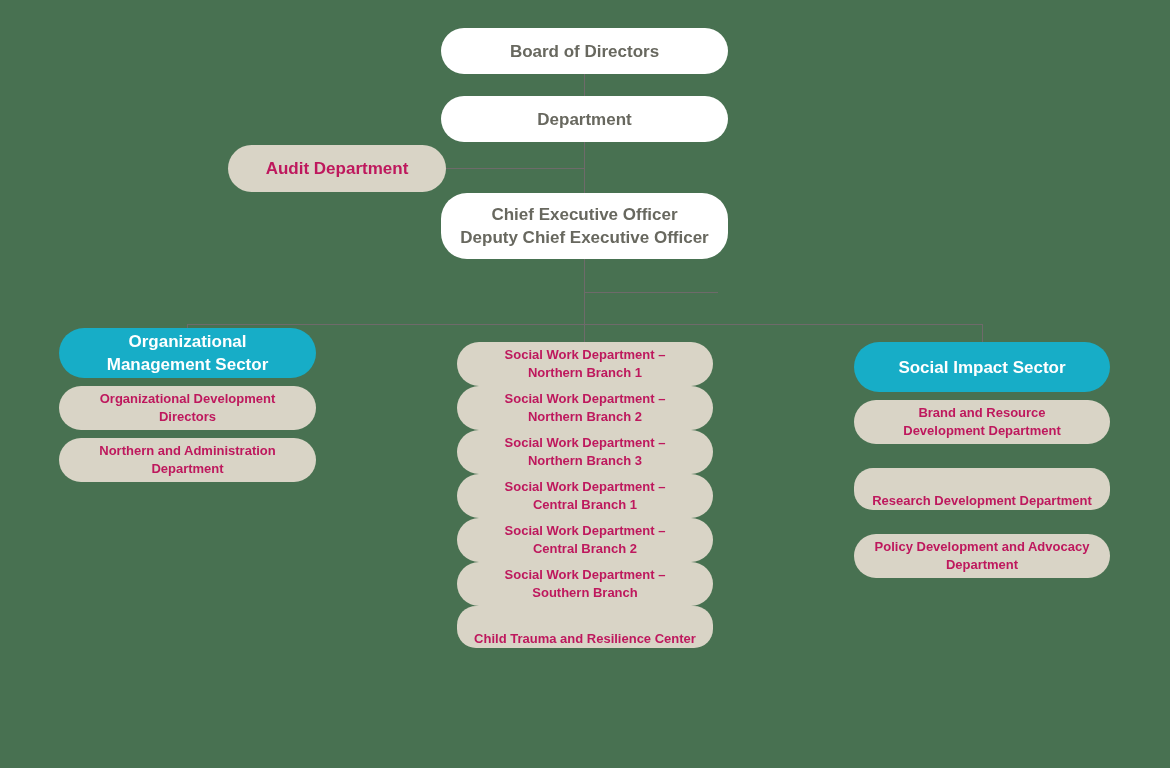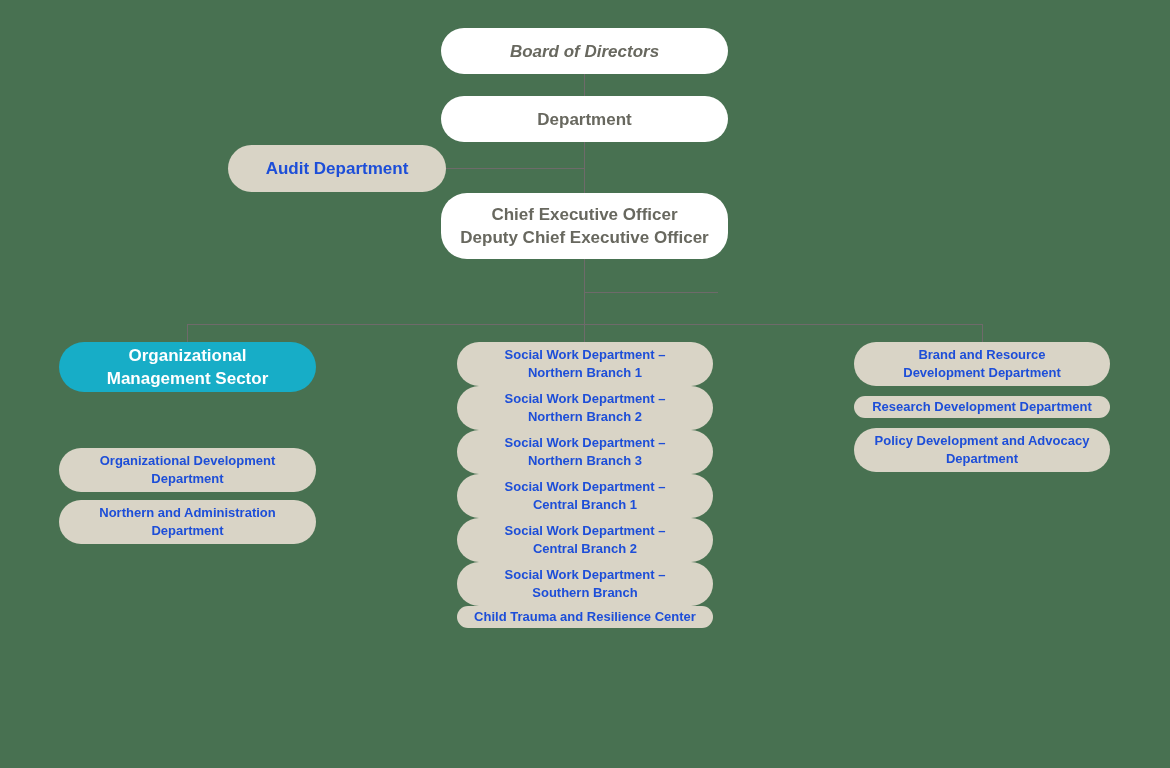--- a/index.html
+++ b/index.html
@@ -9,72 +9,72 @@
     font-family:"Liberation Sans","DejaVu Sans",sans-serif;
     font-weight:bold;
   }
   .pill{
     display:flex;align-items:center;justify-content:center;
     text-align:center;box-sizing:border-box;z-index:2;
   }
   .pill span{white-space:pre;display:block;}
   .abs{position:absolute;}
   .white{background:#ffffff;color:#68685f;border-radius:26px;font-size:17px;line-height:23px;}
-  .tan{background:#d9d4c6;color:#1d4ed8;border-radius:26px;}
+  .tan{background:#d9d4c6;color:#be185d;border-radius:26px;}
   .tan-top{font-size:17px;line-height:22px;}
   .teal{background:#17adc7;color:#ffffff;border-radius:25px;font-size:17px;line-height:23px;}
   .dept{font-size:13px;line-height:18px;border-radius:22px;}
   .h2{height:44px;}
-  .h1{height:22px;border-radius:19px;}
+  .h1{height:42px;border-radius:19px;align-items:flex-end;}
   .sector{height:50px;margin-bottom:8px;}
   .column{position:absolute;display:flex;flex-direction:column;z-index:2;}
   .dept-list{display:flex;flex-direction:column;}
   .line{position:absolute;background:#6e6a6a;z-index:1;}
 </style>
 </head>
 <body>
 
 <div class="canvas">
 
   <div class="line" style="left:584px;top:73px;width:1px;height:25px;"></div>
   <div class="line" style="left:584px;top:142px;width:1px;height:52px;"></div>
   <div class="line" style="left:445px;top:168px;width:139px;height:1px;"></div>
   <div class="line" style="left:584px;top:258px;width:1px;height:86px;"></div>
   <div class="line" style="left:584px;top:292px;width:134px;height:1px;"></div>
   <div class="line" style="left:187px;top:324px;width:795px;height:1px;"></div>
   <div class="line" style="left:187px;top:324px;width:1px;height:20px;"></div>
   <div class="line" style="left:982px;top:324px;width:1px;height:20px;"></div>
 
-  <div class="pill abs white" style="left:441px;top:28px;width:287px;height:46px;font-style:italic;">
+  <div class="pill abs white" style="left:441px;top:28px;width:287px;height:46px;">
     <span>Board of Directors</span>
   </div>
 
   <div class="pill abs white" style="left:441px;top:96px;width:287px;height:46px;">
     <span>Department</span>
   </div>
 
   <div class="pill abs tan tan-top" style="left:228px;top:145px;width:218px;height:47px;border-radius:24px;">
     <span>Audit Department</span>
   </div>
 
   <div class="pill abs white" style="left:441px;top:193px;width:287px;height:66px;text-align:center;">
     <span>Chief Executive Officer
 Deputy Chief Executive Officer</span>
   </div>
 
 
-  <div class="column" style="left:59px;top:342px;width:257px;gap:48px;">
+  <div class="column" style="left:59px;top:328px;width:257px;">
     <div class="pill teal sector">
       <span>Organizational
 Management Sector</span>
     </div>
     <div class="dept-list" style="gap:8px;">
       <div class="pill tan dept h2">
         <span>Organizational Development
-Department</span>
+Directors</span>
       </div>
       <div class="pill tan dept h2">
         <span>Northern and Administration
 Department</span>
       </div>
     </div>
   </div>
 
   <div class="column" style="left:457px;top:342px;width:256px;">
     <div class="dept-list" style="gap:0;">
@@ -102,21 +102,24 @@
         <span>Social Work Department –
 Southern Branch</span>
       </div>
       <div class="pill tan dept h1">
         <span>Child Trauma and Resilience Center</span>
       </div>
     </div>
   </div>
 
   <div class="column" style="left:854px;top:342px;width:256px;">
-    <div class="dept-list" style="gap:10px;">
+    <div class="pill teal sector">
+      <span>Social Impact Sector</span>
+    </div>
+    <div class="dept-list" style="gap:24px;">
       <div class="pill tan dept h2">
         <span>Brand and Resource
 Development Department</span>
       </div>
       <div class="pill tan dept h1">
         <span>Research Development Department</span>
       </div>
       <div class="pill tan dept h2">
         <span>Policy Development and Advocacy
 Department</span>

